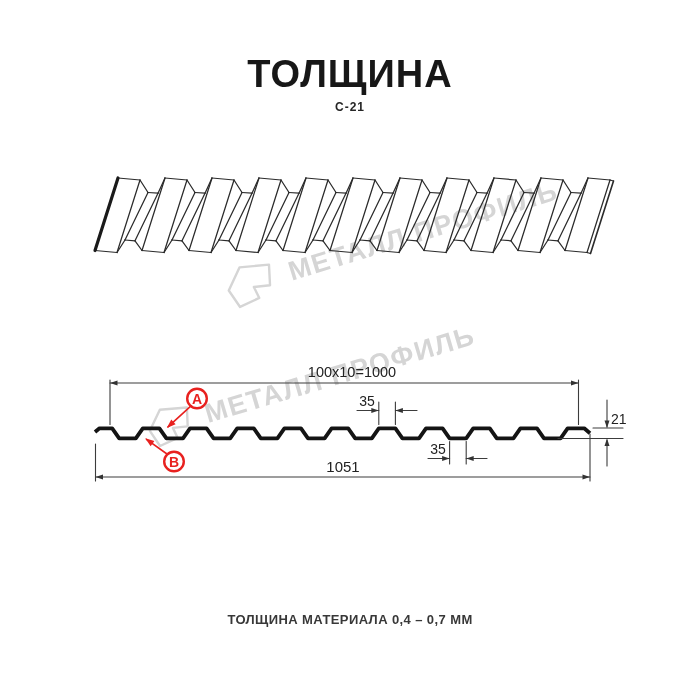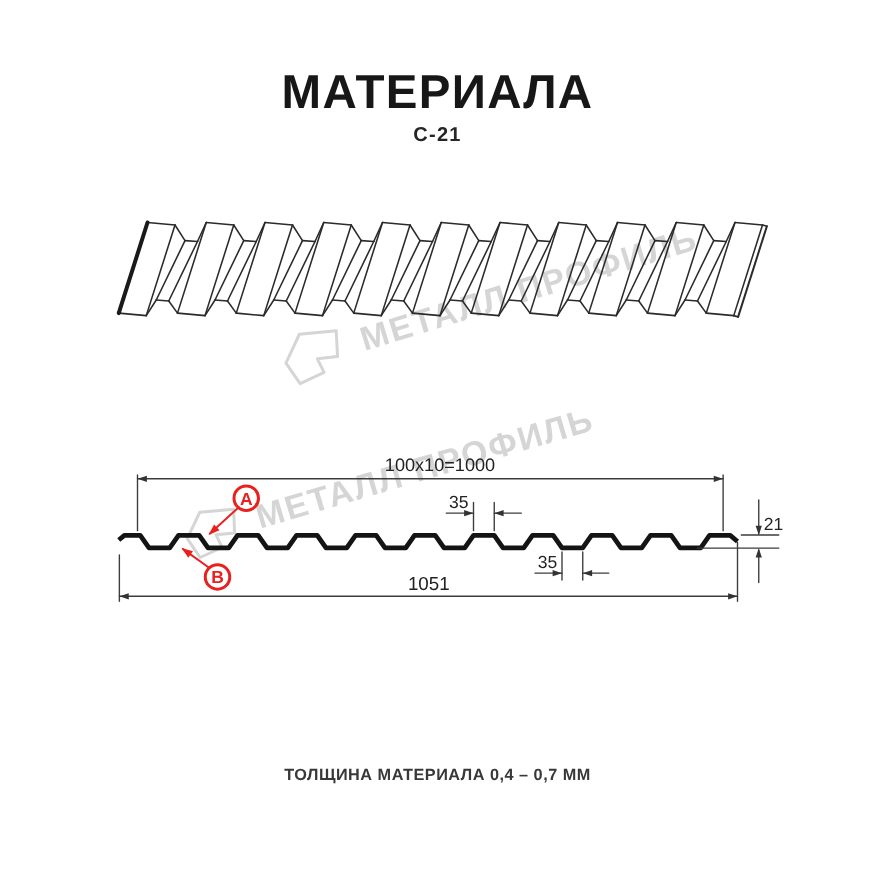--- a/index.html
+++ b/index.html
@@ -1,36 +1,36 @@
 <!DOCTYPE html>
 <html><head>
 <meta charset="utf-8">
 <style>
   html,body{margin:0;padding:0;width:700px;height:700px;background:#ffffff;overflow:hidden;
             font-family:"Liberation Sans", sans-serif;}
   .stage{position:relative;width:700px;height:700px;background:#fff;}
   .title{position:absolute;top:53px;left:0;width:700px;text-align:center;
          font-size:38px;font-weight:bold;letter-spacing:1px;color:#171717;z-index:3;}
   .subtitle{position:absolute;top:100px;left:0;width:700px;text-align:center;
-            font-size:16px;font-weight:bold;letter-spacing:1px;color:#262626;z-index:3;}
+            font-size:12px;font-weight:bold;letter-spacing:1px;color:#262626;z-index:3;}
   .footer{position:absolute;top:612px;left:0;width:700px;text-align:center;
           font-size:13px;font-weight:bold;letter-spacing:0.4px;color:#383838;z-index:3;}
   .watermark{position:absolute;display:flex;align-items:center;gap:10px;height:56px;
              transform-origin:0 50%;z-index:0;pointer-events:none;white-space:nowrap;}
   .wm1{left:224px;top:264px;transform:rotate(-17deg);}
   .wm2{left:146px;top:404px;transform:rotate(-16.5deg);}
   .watermark .wmtext{font-size:27px;font-weight:bold;letter-spacing:1.5px;color:#d5d5d5;}
   #drawing{position:absolute;left:0;top:0;z-index:1;}
 </style>
 </head>
 <body>
 
 <div class="stage">
 
-  <div class="title">МАТЕРИАЛА</div>
+  <div class="title">ТОЛЩИНА</div>
   <div class="subtitle">С-21</div>
 
   <div class="watermark wm1">
     <svg width="58" height="48" viewBox="0 0 56 48">
       <path d="M 4 24 L 21 5 L 50 11 L 45 31 L 29 28 L 31 40 L 10 43 Z" fill="none" stroke="#d5d5d5" stroke-width="2.4" stroke-linejoin="round"></path>
     </svg>
     <span class="wmtext">МЕТАЛЛ ПРОФИЛЬ</span>
   </div>
 
   <div class="watermark wm2">

